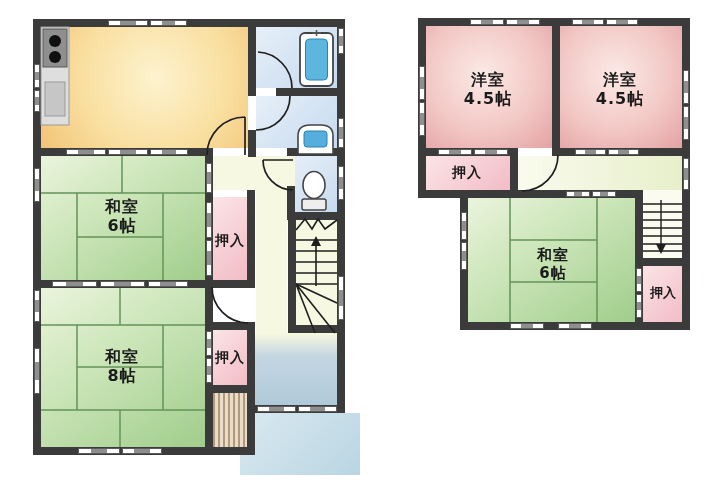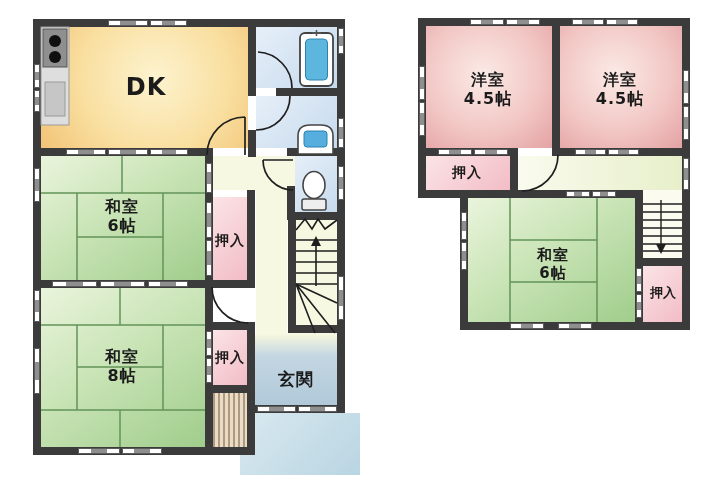--- a/index.html
+++ b/index.html
@@ -185,35 +185,33 @@
       <path d="M298 154 V136 Q298 125 310 125 H321 Q333 125 333 136 V154 Z" fill="#ffffff" stroke="#444" stroke-width="1.6"></path>
       <rect x="304" y="131" width="23" height="16" rx="3" fill="#55aede" stroke="#2a84b0"></rect>
     </g>
 
     <g>
       <ellipse cx="314" cy="185" rx="11" ry="13.5" fill="#ffffff" stroke="#444" stroke-width="1.6"></ellipse>
       <rect x="302" y="199" width="24" height="11" rx="2" fill="#eeeeee" stroke="#444" stroke-width="1.5"></rect>
     </g>
   </svg>
 
-  <div class="lbl" style="left:116px;top:73px;width:60px;font-size:24px;">DK</div>
 
   <div class="lbl" style="left:82px;top:198px;width:80px;font-size:16px;">
     <span>和室</span><br>
     <span>6帖</span>
   </div>
 
   <div class="lbl" style="left:82px;top:348px;width:80px;font-size:16px;">
     <span>和室</span><br>
     <span>8帖</span>
   </div>
 
   <div class="lbl" style="left:205px;top:232px;width:50px;font-size:14px;">押入</div>
   <div class="lbl" style="left:205px;top:349px;width:50px;font-size:14px;">押入</div>
-  <div class="lbl" style="left:256px;top:369px;width:80px;font-size:17px;">玄関</div>
 
   <div class="lbl" style="left:448px;top:71px;width:80px;font-size:16px;">
     <span>洋室</span><br>
     <span>4.5帖</span>
   </div>
 
   <div class="lbl" style="left:580px;top:71px;width:80px;font-size:16px;">
     <span>洋室</span><br>
     <span>4.5帖</span>
   </div>

